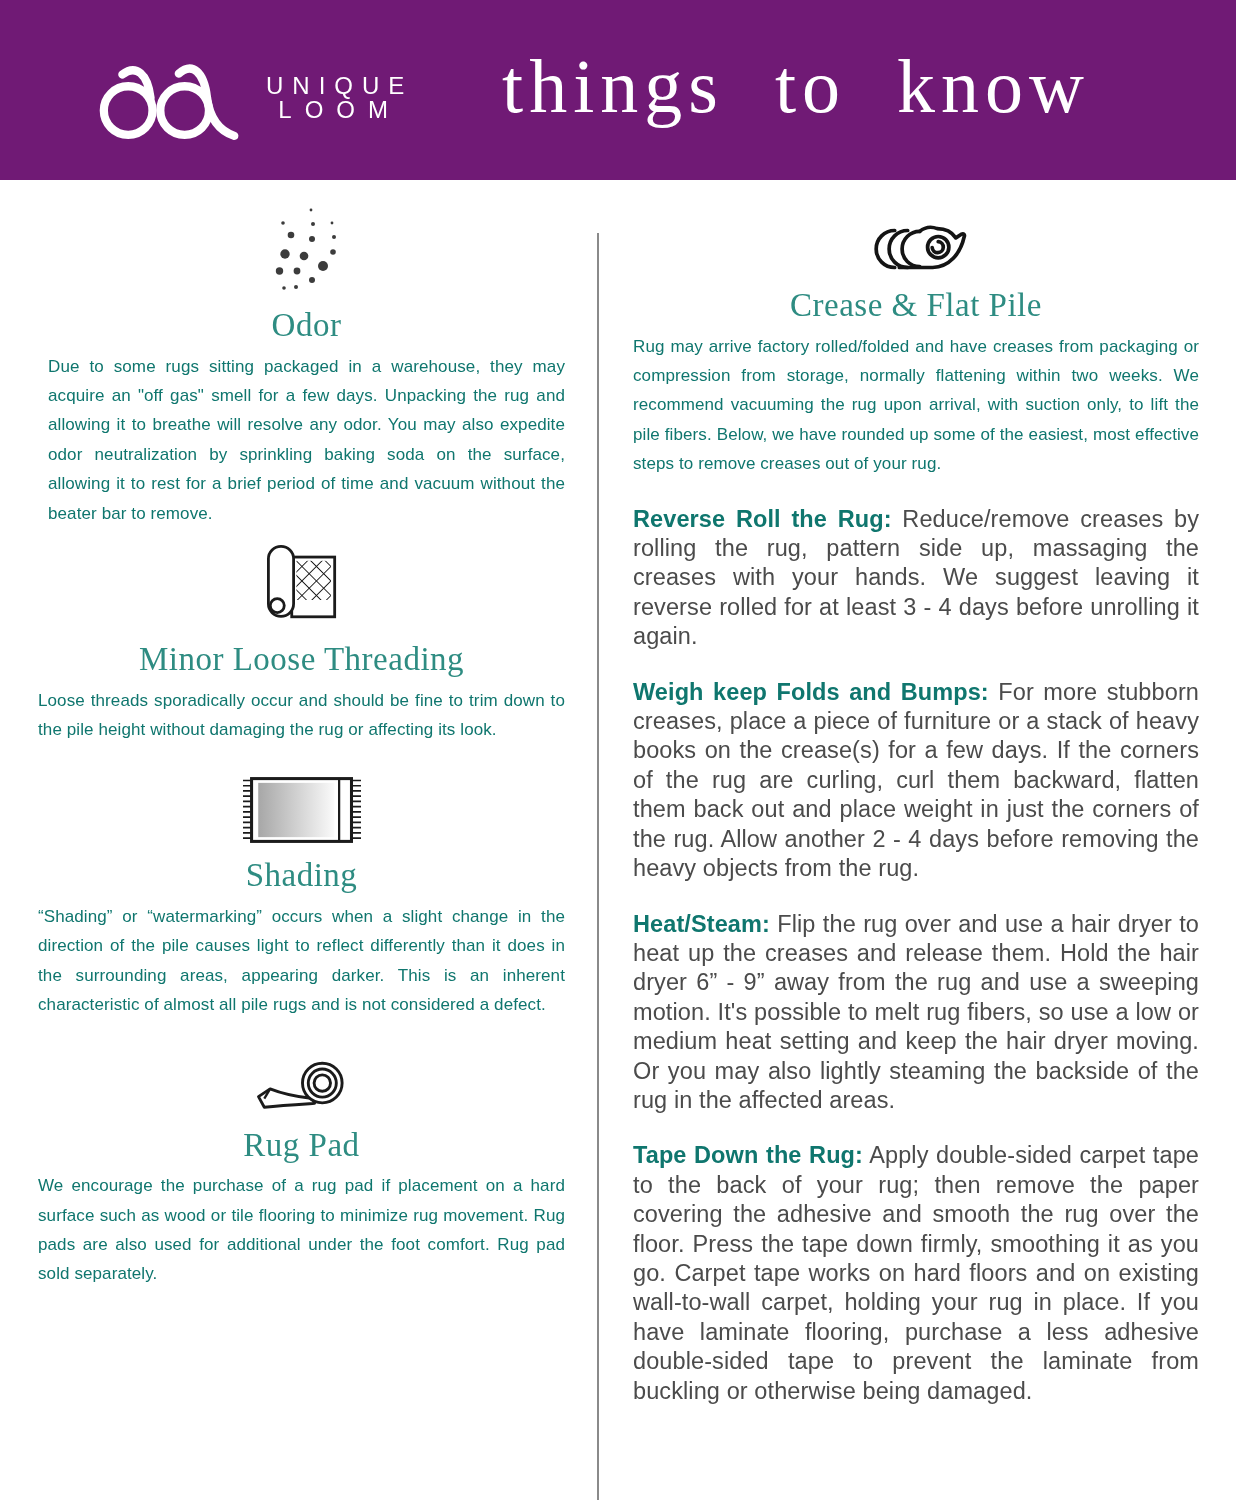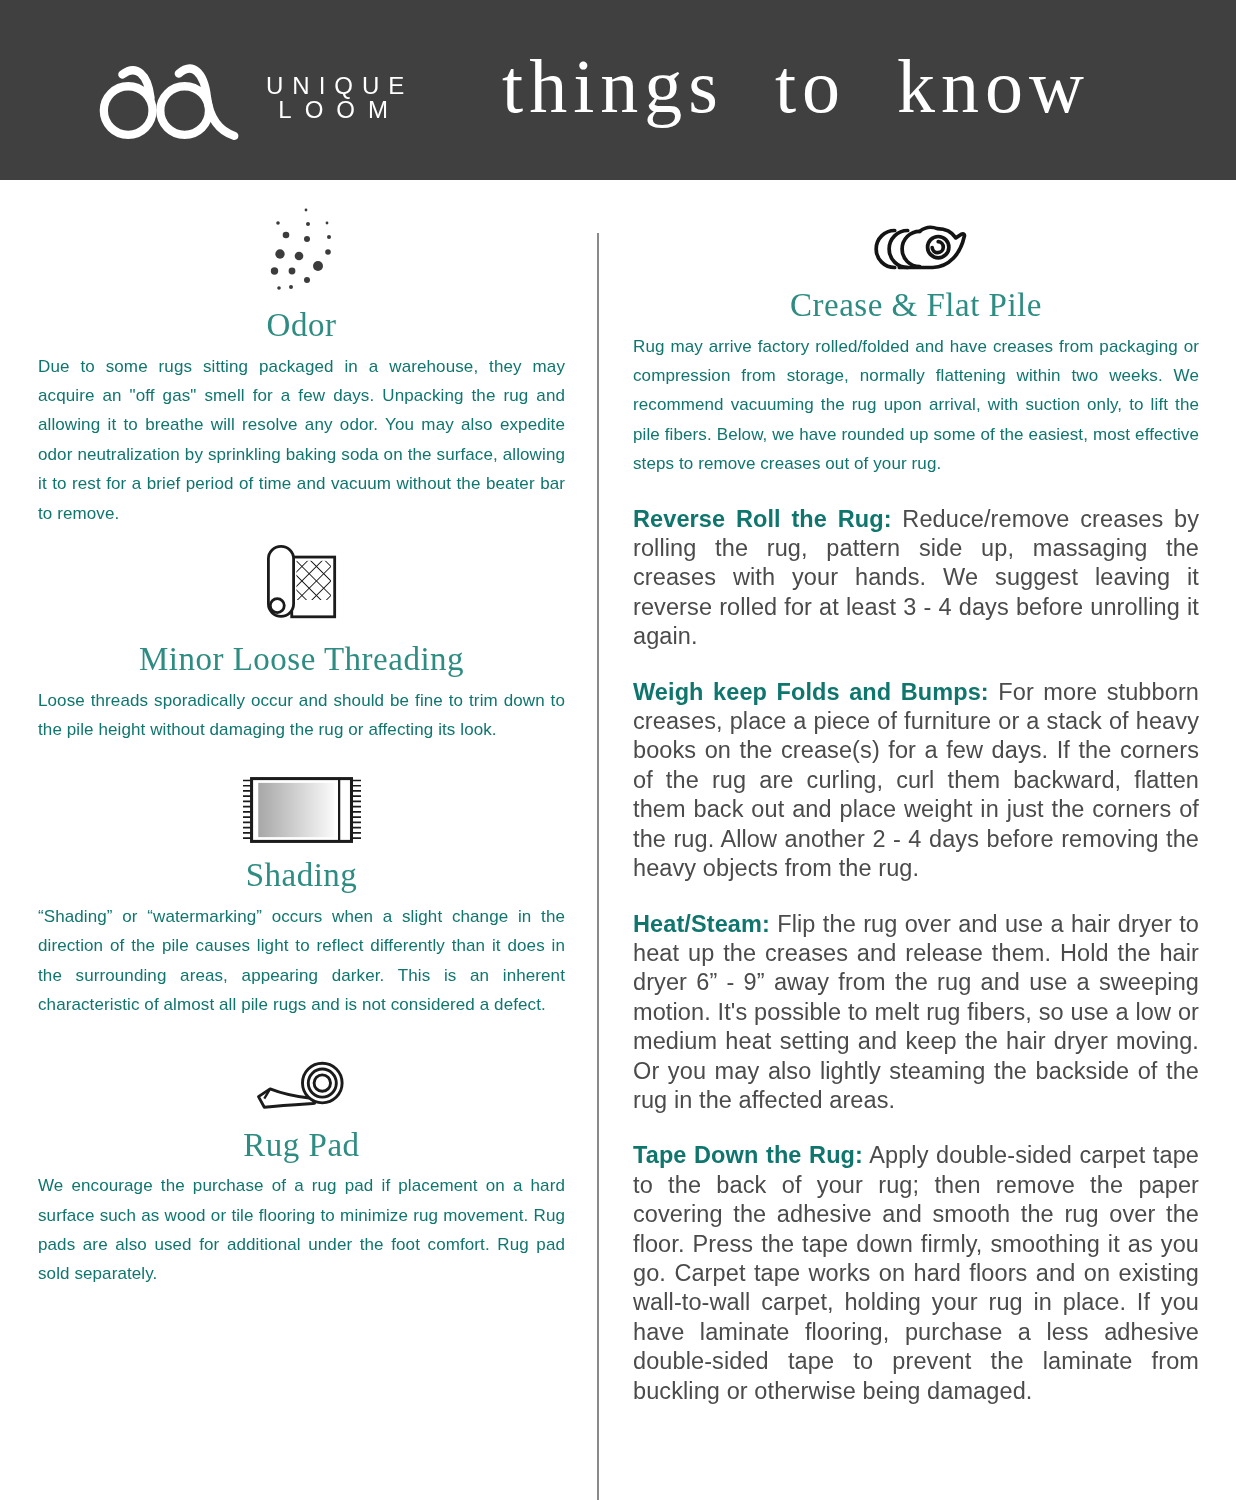--- a/index.html
+++ b/index.html
@@ -1,40 +1,40 @@
 <!DOCTYPE html>
 <html><head>
 <meta charset="utf-8">
 <style>
   html,body{margin:0;padding:0;background:#ffffff;}
   .page{width:1236px;height:1500px;background:#fff;overflow:hidden;position:relative;
         font-family:"Liberation Sans",sans-serif;}
   
-  .masthead{position:relative;width:1236px;height:180px;background:#404040;}
+  .masthead{position:relative;width:1236px;height:180px;background:#701a75;}
   .brand{position:absolute;left:98px;top:48px;display:flex;align-items:center;}
   .brand-logo{display:block;}
   .brand-lines{color:#fff;text-align:center;margin-left:22px;margin-top:6px;}
   .brand-l1{font-size:24px;letter-spacing:9px;line-height:1;}
   .brand-l2{font-size:24px;letter-spacing:13px;line-height:1;}
   .page-title{position:absolute;left:796px;top:48px;transform:translateX(-50%);
       font-family:"Liberation Serif",serif;color:#fff;font-size:76px;line-height:1;
       letter-spacing:6px;word-spacing:26px;white-space:nowrap;font-weight:400;}
   
   .columns{display:flex;align-items:stretch;min-height:1320px;}
   .col-left{width:527px;margin-left:38px;}
   .divider{width:2px;background:#8a8a8a;margin-left:32px;margin-top:53px;}
   .col-right{width:566px;margin-left:34px;padding-top:44px;}
   .block{text-align:center;}
   .icon-wrap{display:block;}
   .icon-wrap svg{display:inline-block;vertical-align:top;}
   h2{font-family:"Liberation Serif",serif;font-weight:400;color:#2e8c82;
      font-size:33px;line-height:1.2;margin:12px 0 0 0;letter-spacing:0.5px;}
   p.body{font-size:17px;line-height:29.4px;color:#0f766e;text-align:justify;
      margin:6px 0 0 0;letter-spacing:0.1px;}
-  .b1{margin-top:24px;}
+  .b1{margin-top:24px;margin-left:10px;}
   .b2{margin-top:16px;}
   .b3{margin-top:36px;}
   .b4{margin-top:32px;}
   .intro{margin-top:4px;}
   p.tip{font-size:23.5px;line-height:29.4px;color:#4b4b4b;text-align:justify;
      margin:26px 0 0 0;letter-spacing:0.1px;}
   p.tip strong{color:#0f766e;font-weight:bold;}
 </style>
 </head>
 <body>

